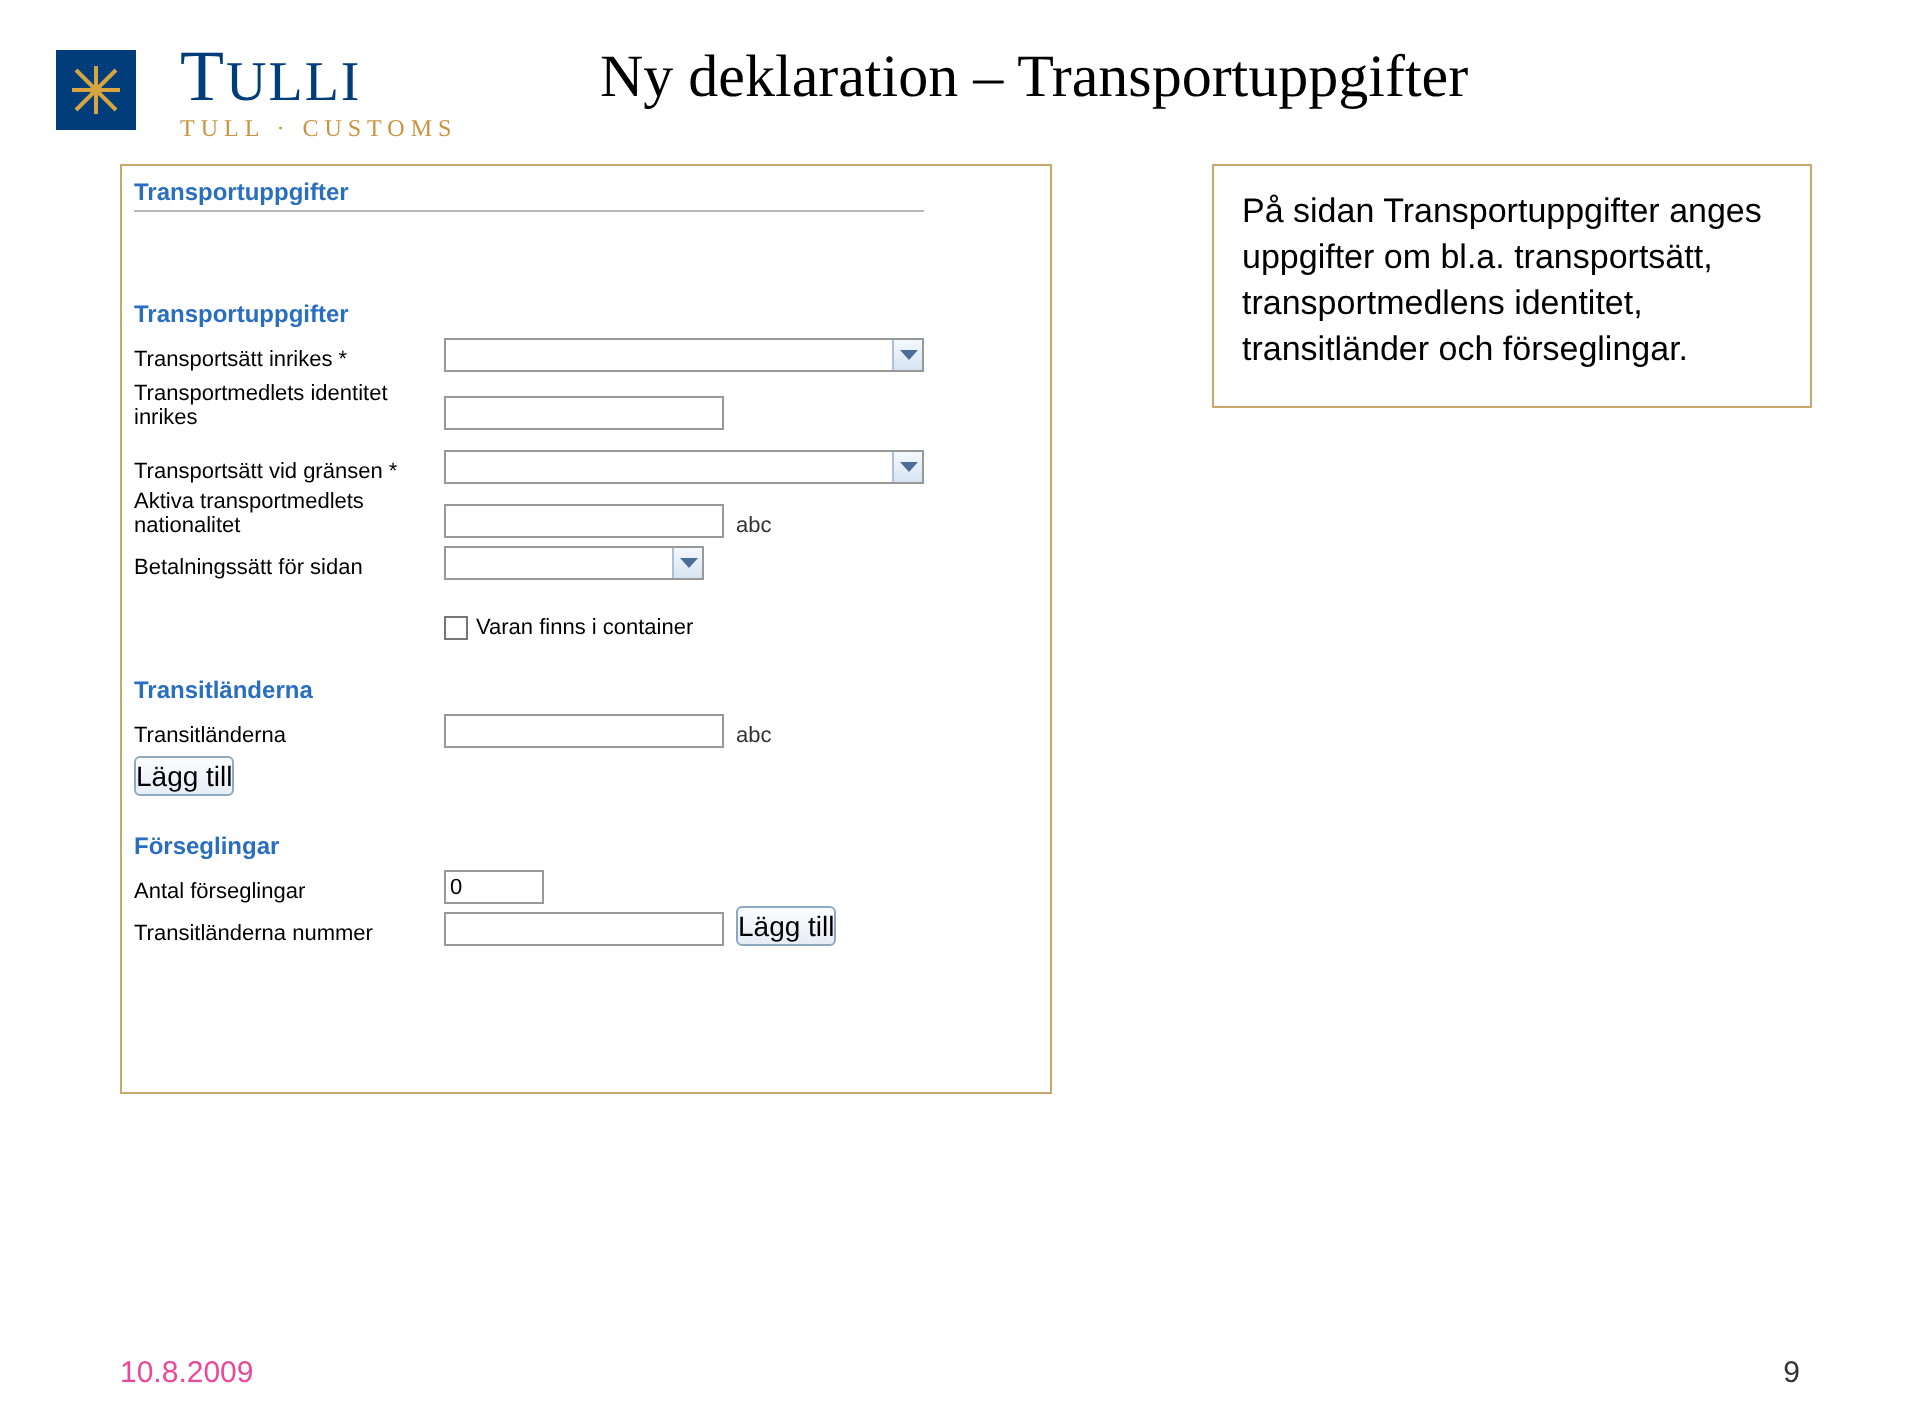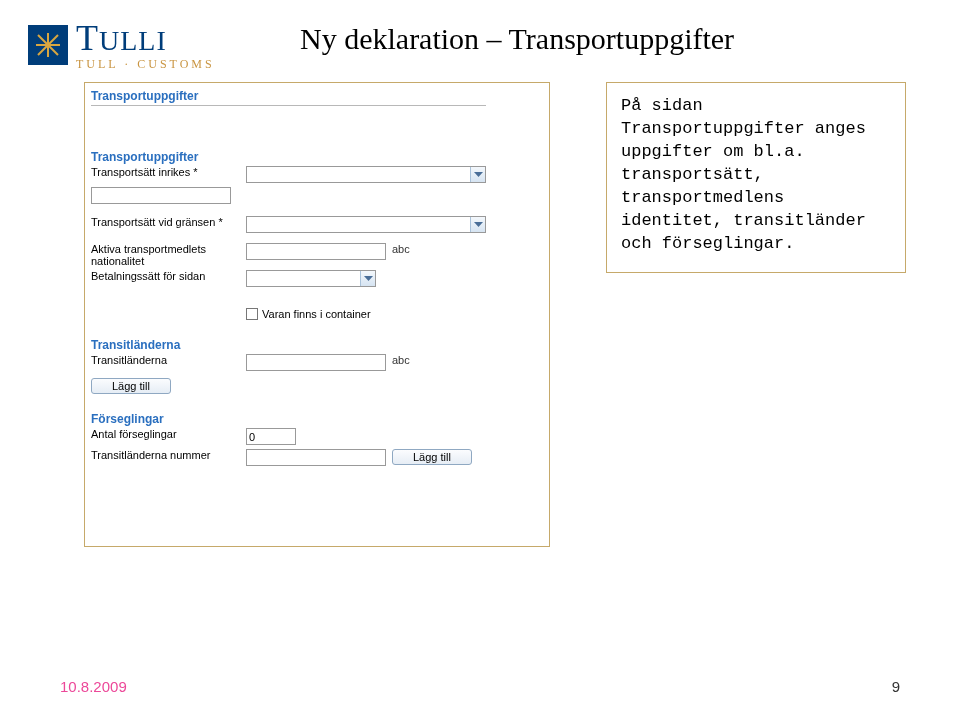--- a/index.html
+++ b/index.html
@@ -25,20 +25,21 @@
     background: #003d7a;
     display: flex;
     align-items: center;
     justify-content: center;
   }
   .logo-sq svg { display:block; }
   .logo-text {
     display: flex;
     flex-direction: column;
     line-height: 1;
+    margin-left: 14px;
   }
   .logo-main {
     font-family: Georgia, 'Times New Roman', serif;
     font-size: 28px;
     color: #003d7a;
     letter-spacing: 1px;
   }
   .logo-main .big { font-size: 36px; }
   .logo-sub {
     font-family: Georgia, 'Times New Roman', serif;
@@ -50,21 +51,21 @@
   .slide-title {
     position: absolute;
     top: 22px;
     left: 300px;
     font-size: 30px;
     font-weight: 400;
     font-family: Liberation Serif, serif;
   }
   .panel {
     position: absolute;
-    left: 84px;
+    left: 60px;
     top: 82px;
     width: 466px;
     height: 465px;
     border: 1px solid #c6a96a;
     background: #fff;
     font-size: 11px;
     padding: 4px 6px 6px 6px;
     overflow: hidden;
   }
   .section-head {
@@ -76,21 +77,21 @@
   }
   .section-head.sp { margin-top: 18px; }
   .sep {
     border: none;
     border-top: 1px solid #b8b8b8;
     margin: 2px 0 2px 0;
     width: 395px;
   }
   .row {
     display: flex;
-    align-items: flex-start;
+    align-items: flex-end;
     min-height: 20px;
     margin-top: 1px;
   }
   .lbl {
     width: 155px;
     font-size: 11px;
     line-height: 1.1;
     padding-right: 4px;
   }
   .field-input {
@@ -133,36 +134,36 @@
   }
   .checkbox {
     width: 12px;
     height: 12px;
     border: 1px solid #777;
     background: #fff;
     display: inline-block;
   }
   .btn {
     display: inline-block;
-    font-size: 11px;
-    padding: 1px 20px;
+    font-size: 14px;
+    padding: 1px 0;
     background: linear-gradient(#fbfcfe,#e6edf5);
     border: 1px solid #8fa8c2;
     border-radius: 3px;
     cursor: pointer;
   }
   .infobox {
     position: absolute;
     right: 54px;
     top: 82px;
     width: 300px;
     border: 1px solid #c6a96a;
     background: #fff;
     padding: 12px 14px 16px 14px;
-    font-family: Liberation Mono, monospace;
+    font-family: Liberation Sans, sans-serif;
     font-size: 17px;
     line-height: 1.35;
   }
   .footer-date {
     position: absolute;
     left: 60px;
     bottom: 16px;
     font-size: 15px;
     color: #ec4899;
   }
@@ -208,20 +209,21 @@
       <input class="field-input" style="width: 240px;">
       <span class="chev">
         <svg width="9" height="6">
             <path d="M0 0 L4.5 5 L9 0" fill="#4a6e98"></path>
           </svg>
       </span>
     </span>
   </div>
 
   <div class="row" style="min-height:28px">
+    <div class="lbl">Transportmedlets identitet inrikes</div>
     <input class="field-input" style="width: 140px;">
   </div>
 
   <div class="row" style="min-height:26px">
     <div class="lbl">Transportsätt vid gränsen *</div>
     <span class="select-wrap">
       <input class="field-input" style="width: 240px;">
       <span class="chev">
         <svg width="9" height="6">
             <path d="M0 0 L4.5 5 L9 0" fill="#4a6e98"></path>

